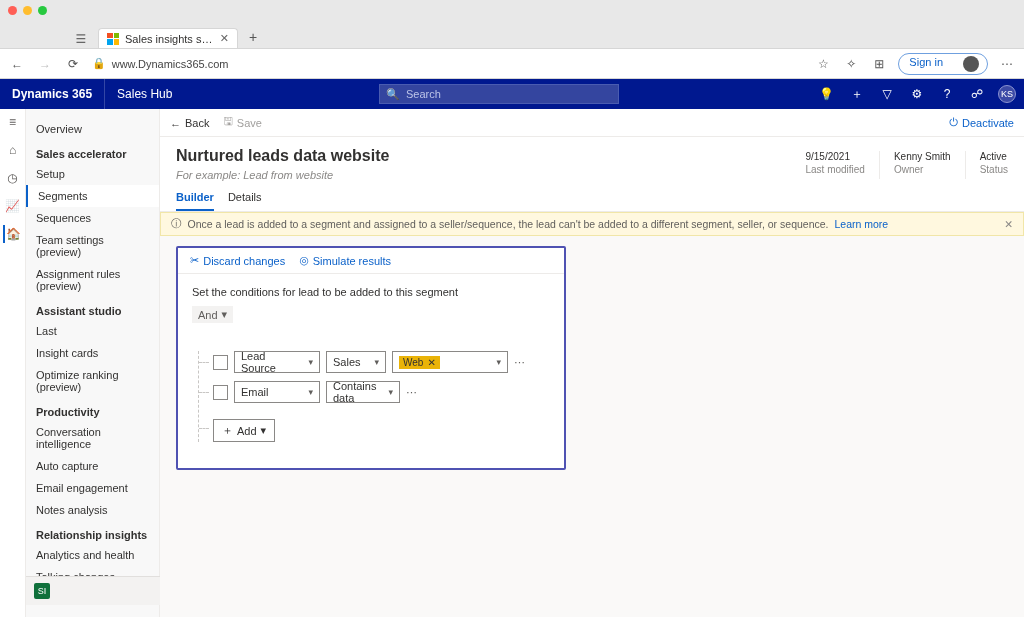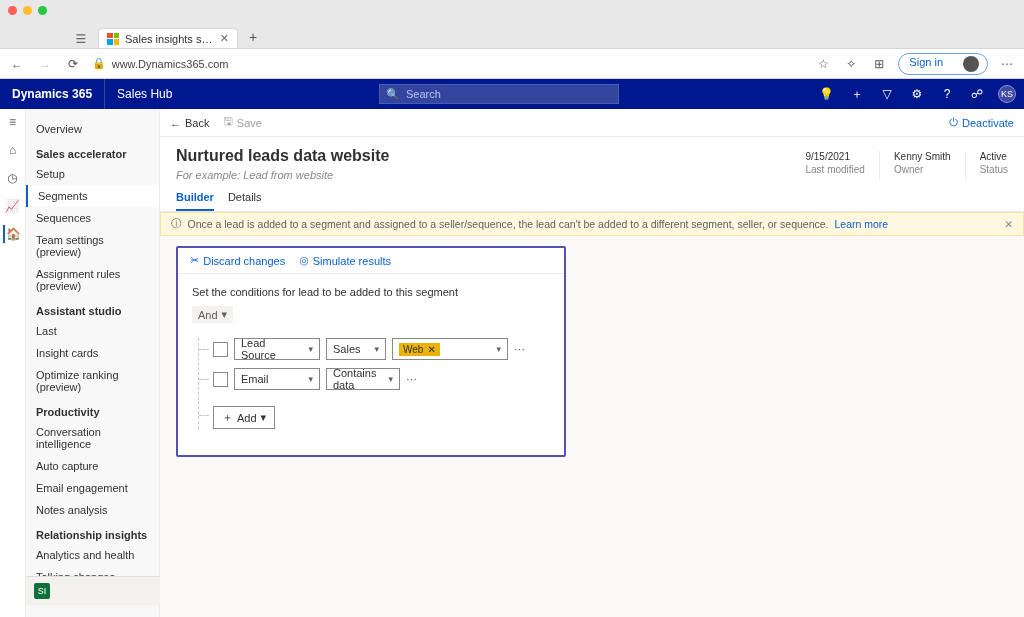--- a/index.html
+++ b/index.html
@@ -70,21 +70,21 @@
   .notice { background:#fff8df; border:1px solid #f1e6a8; display:flex; align-items:center; padding:4px 10px; font-size:10.5px; color:#605e5c; gap:6px; }
   .notice a { color:#0b61c9; text-decoration:none; }
   .notice .close { margin-left:auto; cursor:pointer; color:#8a8886; }
 
   .builder-wrap { padding:10px 16px; }
   .builder-card { background:#fff; border:2px solid #4f52b2; border-radius:2px; width:390px; }
   .builder-tools { border-bottom:1px solid #edebe9; padding:6px 12px; display:flex; gap:14px; font-size:11px; color:#0b61c9; }
   .builder-tools .tl { display:flex; align-items:center; gap:4px; cursor:pointer; }
   .builder-body { padding:12px 14px 18px; font-size:11px; color:#323130; }
   .cond-label { margin-bottom:8px; }
-  .logic-chip { display:inline-flex; align-items:center; gap:4px; background:#f3f2f1; padding:2px 6px; font-size:11px; color:#605e5c; margin-bottom:7px; }
+  .logic-chip { display:inline-flex; align-items:center; gap:4px; background:#f3f2f1; padding:2px 6px; font-size:11px; color:#605e5c; margin-bottom:20px; }
   .tree { margin-left:6px; border-left:1px dashed #c8c6c4; padding-left:14px; }
   .row { display:flex; align-items:center; gap:6px; margin:8px 0; position:relative; }
   .row::before { content:""; position:absolute; left:-14px; top:50%; width:10px; height:1px; border-top:1px dashed #c8c6c4; }
   .chk { width:15px; height:15px; border:1px solid #8a8886; background:#fff; cursor:pointer; }
   .field { border:1px solid #8a8886; background:#fff; height:22px; display:flex; align-items:center; padding:0 6px; font-size:11px; min-width:60px; justify-content:space-between; gap:6px; cursor:pointer; }
   .field .chev { color:#605e5c; font-size:9px; }
   .w-src { width:86px; } .w-op { width:58px; } .w-val { width:116px; }
   .tag { background:#eab308; padding:1px 4px; display:flex; align-items:center; gap:4px; font-size:10px; }
   .dots { color:#605e5c; cursor:pointer; letter-spacing:2px; }
   .addbtn { display:inline-flex; align-items:center; gap:4px; border:1px solid #8a8886; padding:3px 8px; font-size:11px; cursor:pointer; margin-top:6px; }

